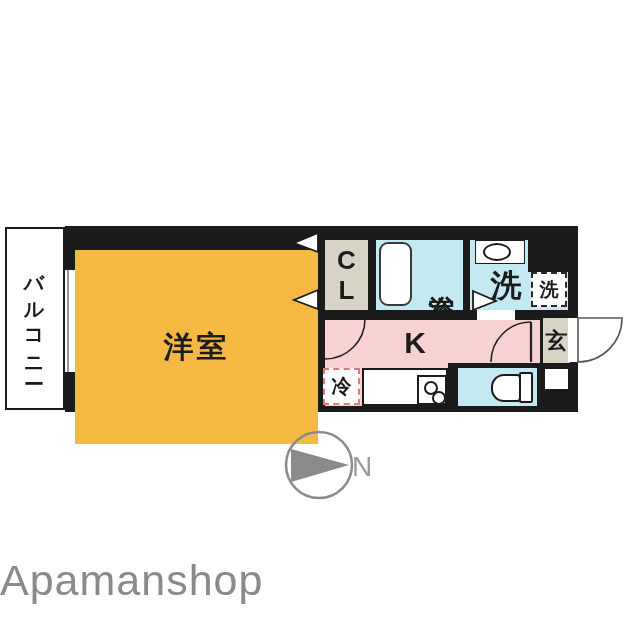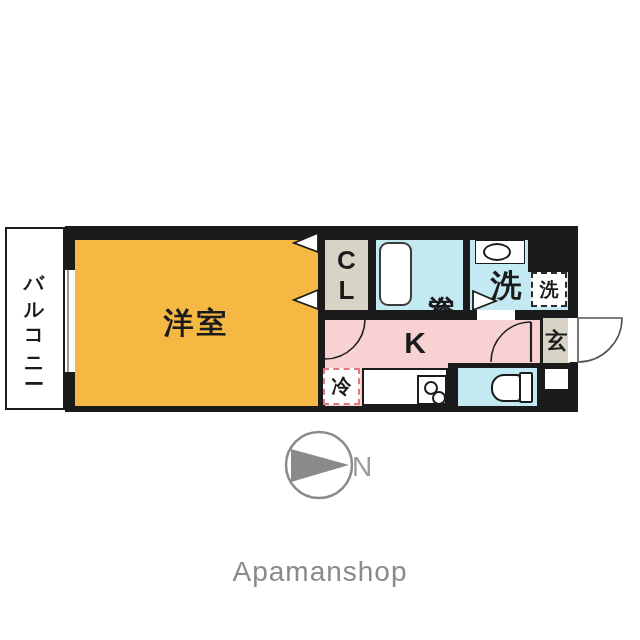--- a/index.html
+++ b/index.html
@@ -16,21 +16,21 @@
   .room-beige{background:#d7d3c5;}
   .white{background:#ffffff;}
   
   .balcony{left:5px;top:227px;width:60px;height:183px;border:2px solid #1b1b1b;background:#fff;
     display:flex;align-items:center;justify-content:center;}
   .vtext{writing-mode:vertical-rl;text-orientation:upright;}
   .balcony-label{font-size:20px;font-weight:600;letter-spacing:5px;}
   
   .base{left:65px;top:226px;width:513px;height:186px;}
   
-  .living{left:75px;top:240px;width:243px;height:166px;display:flex;flex-direction:column;
+  .living{left:75px;top:250px;width:243px;height:194px;display:flex;flex-direction:column;
     align-items:center;justify-content:center;line-height:1.25;}
   .living .nm{font-size:30px;font-weight:bold;letter-spacing:3px;}
   .living .sz{font-size:26px;font-weight:bold;}
   .closet{left:325px;top:240px;width:43px;height:70px;display:flex;align-items:center;justify-content:center;}
   .closet-label{font-size:26px;font-weight:600;line-height:1;}
   .bath{left:376px;top:240px;width:87px;height:70px;}
   .bath-label{left:422px;top:241px;width:40px;height:68px;display:flex;align-items:center;justify-content:center;
     font-size:26px;font-weight:bold;line-height:1;}
   .tub{left:379px;top:242px;width:33px;height:64px;background:#fff;border:2px solid #3a3a3a;border-radius:9px;}
   .wash{left:470px;top:240px;width:98px;height:70px;}
@@ -60,21 +60,21 @@
   
   .win-left{left:65px;top:270px;width:10px;height:102px;background:#fff;}
   .win-line{left:67px;top:270px;width:2px;height:102px;background:#9a9a9a;}
   .gap-wash{left:477px;top:310px;width:38px;height:10px;background:#fff;}
   .gap-entry{left:568px;top:318px;width:10px;height:44px;background:#fff;}
   
   .overlay{left:0;top:0;width:640px;height:640px;pointer-events:none;}
   
   .compass-n{left:352px;top:450px;width:40px;height:34px;font-size:28px;color:#9a9a9a;
     display:flex;align-items:center;justify-content:flex-start;}
-  .brand{left:0;top:556px;width:640px;text-align:center;font-size:28px;color:#8a8a8a;letter-spacing:1px;}
+  .brand{left:0;top:556px;width:640px;font-size:43px;color:#8a8a8a;letter-spacing:1px;}
 </style>
 </head>
 <body>
 
 <div class="abs balcony">
   <span class="vtext balcony-label">バルコニー</span>
 </div>
 
 <div class="abs base wall"></div>
 

